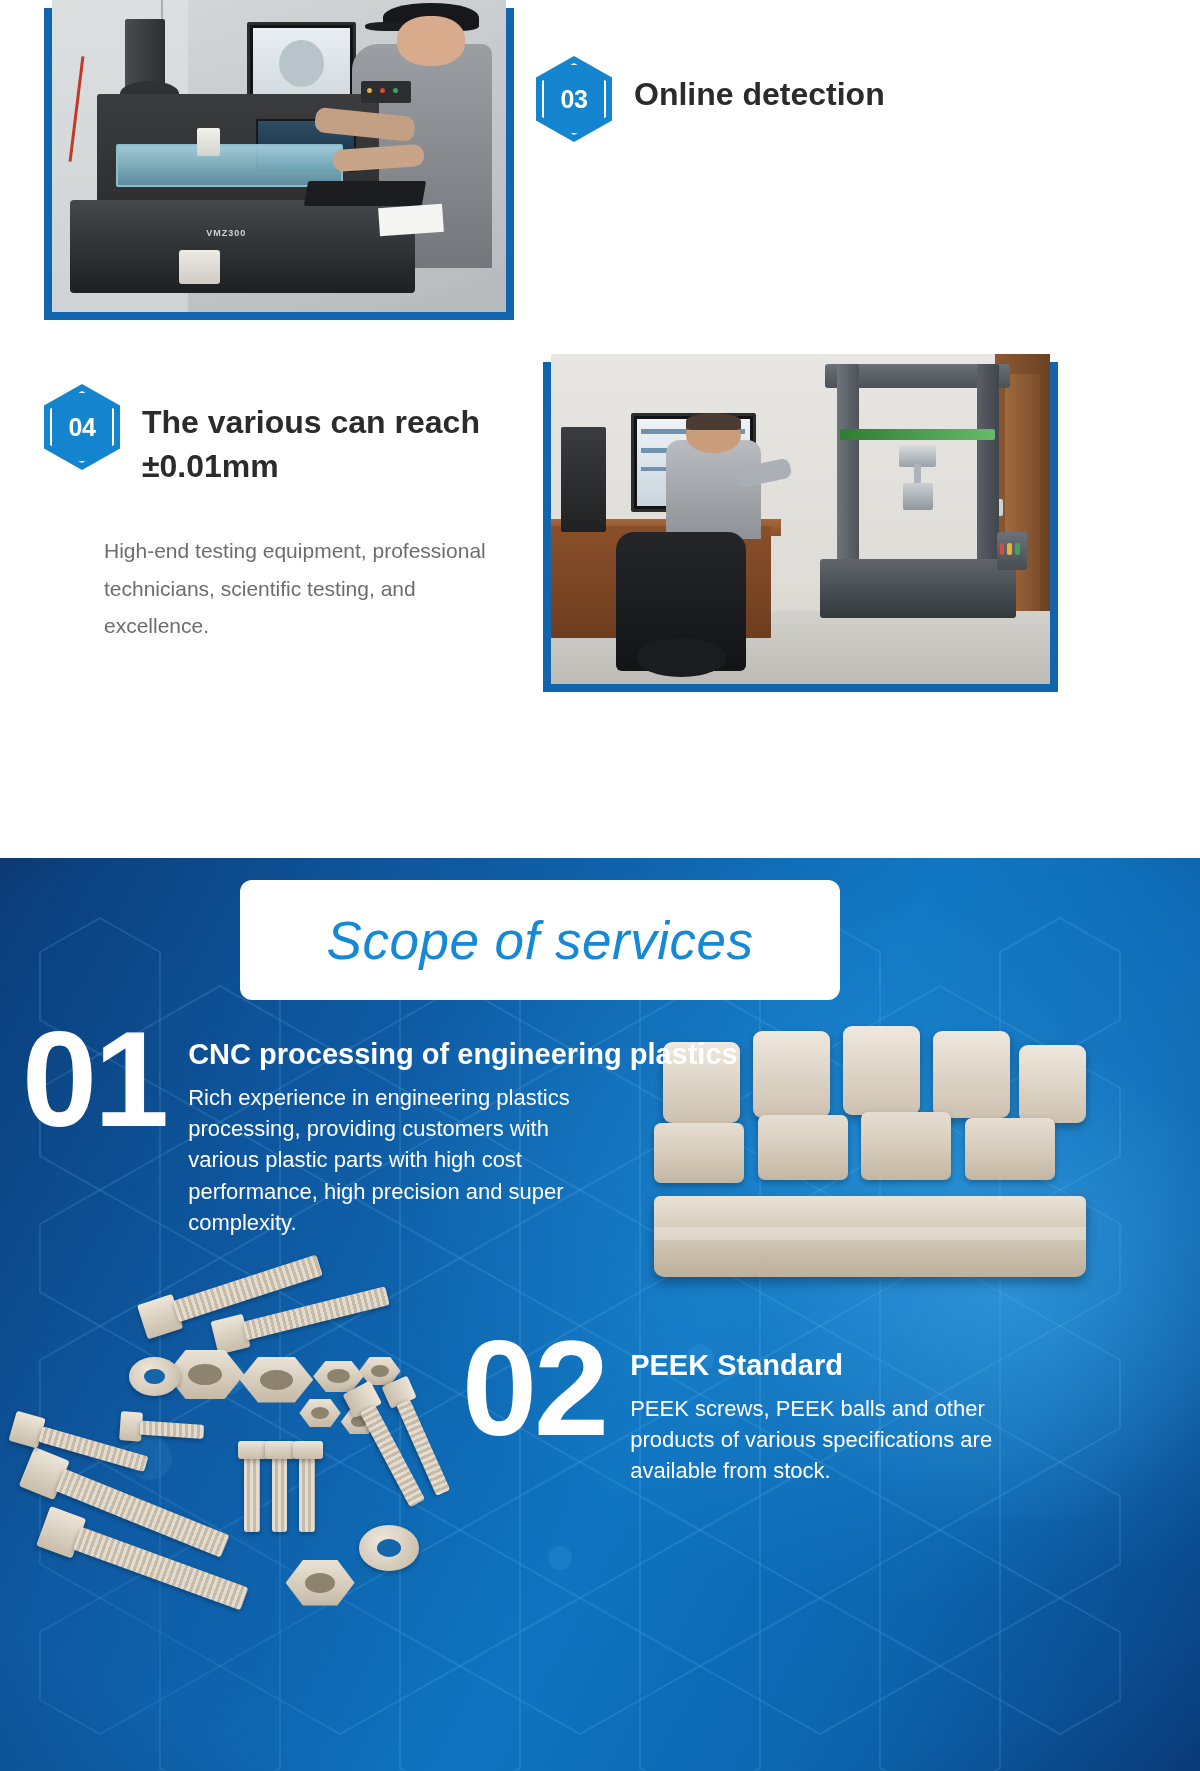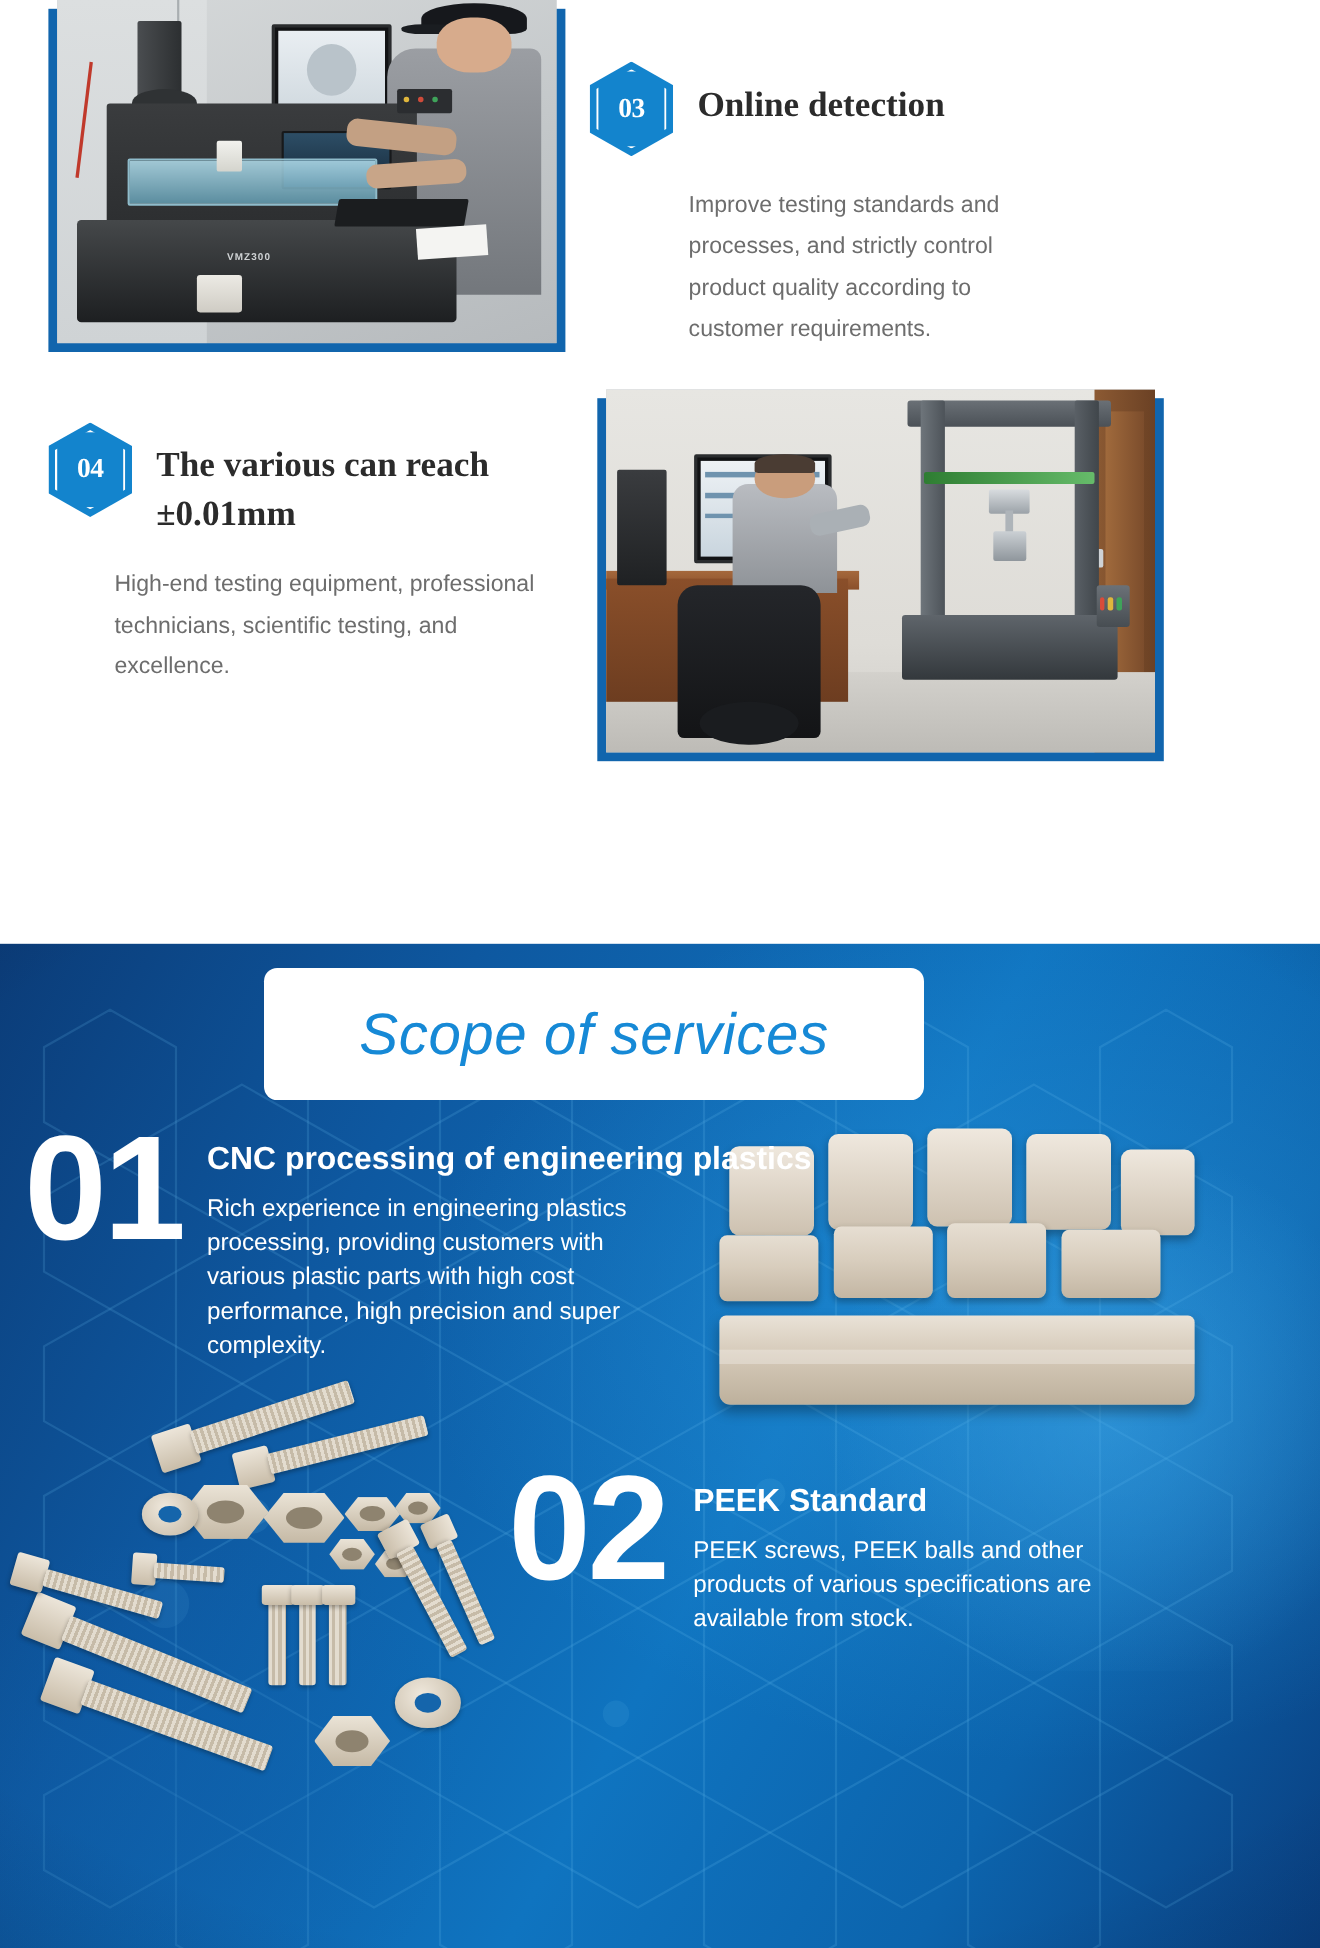--- a/index.html
+++ b/index.html
@@ -113,33 +113,33 @@
     filter: blur(4px); z-index:-1;
   }
   .hexbadge .num {
     position: absolute; inset: 0;
     display: flex; align-items: center; justify-content: center;
     color: #ffffff; font-weight: 700; font-size: 25px; letter-spacing: -.5px;
   }
 
   
   .feature { position: absolute; }
-  .feature .head-row { display: flex; align-items: flex-start; gap: 22px; font-family: Liberation Serif, serif; }
+  .feature .head-row { display: flex; align-items: flex-start; gap: 22px; }
   .feature h3 {
     font-size: 32px; font-weight: 700; color: #2b2b2b; line-height: 1.38;
     padding-top: 16px;
   }
   .feature p {
     font-size: 21px; color: #6d6d6d; line-height: 1.78; font-weight: 400;
   }
 
   #feat-03 { left: 536px; top: 56px; width: 430px; }
   #feat-03 .body { margin-top: 26px; padding-left: 90px; }
   #feat-04 { left: 44px; top: 384px; width: 470px; }
-  #feat-04 .body { margin-top: 24px; padding-left: 60px; }
+  #feat-04 .body { margin-top: 44px; padding-left: 60px; }
 
   
   .blue-section {
     position: absolute; left: 0; top: 858px; width: 1200px; height: 913px;
     overflow: hidden;
     background:
       radial-gradient(ellipse 900px 640px at 78% 38%, rgba(42,150,220,.55) 0%, rgba(42,150,220,0) 62%),
       linear-gradient(118deg, #0b3c78 0%, #0e58a0 26%, #0f74c0 56%, #0c64ad 78%, #0a3f80 100%);
   }
   .hex-bg { position: absolute; inset: 0; opacity: .5; }
@@ -278,23 +278,20 @@
 
     <div class="feature" id="feat-03">
       <div class="head-row">
         <div class="hexbadge">
           <div class="hx-shadow"></div>
           <div class="hx"></div>
           <div class="hx-inner"></div>
           <div class="num">03</div>
         </div>
         <h3>Online detection</h3>
-      </div>
-      <div class="body">
-        <p>Improve testing standards and processes, and strictly control product quality according to customer requirements.</p>
       </div>
     </div>
 
     <div class="feature" id="feat-04">
       <div class="head-row">
         <div class="hexbadge">
           <div class="hx-shadow"></div>
           <div class="hx"></div>
           <div class="hx-inner"></div>
           <div class="num">04</div>

